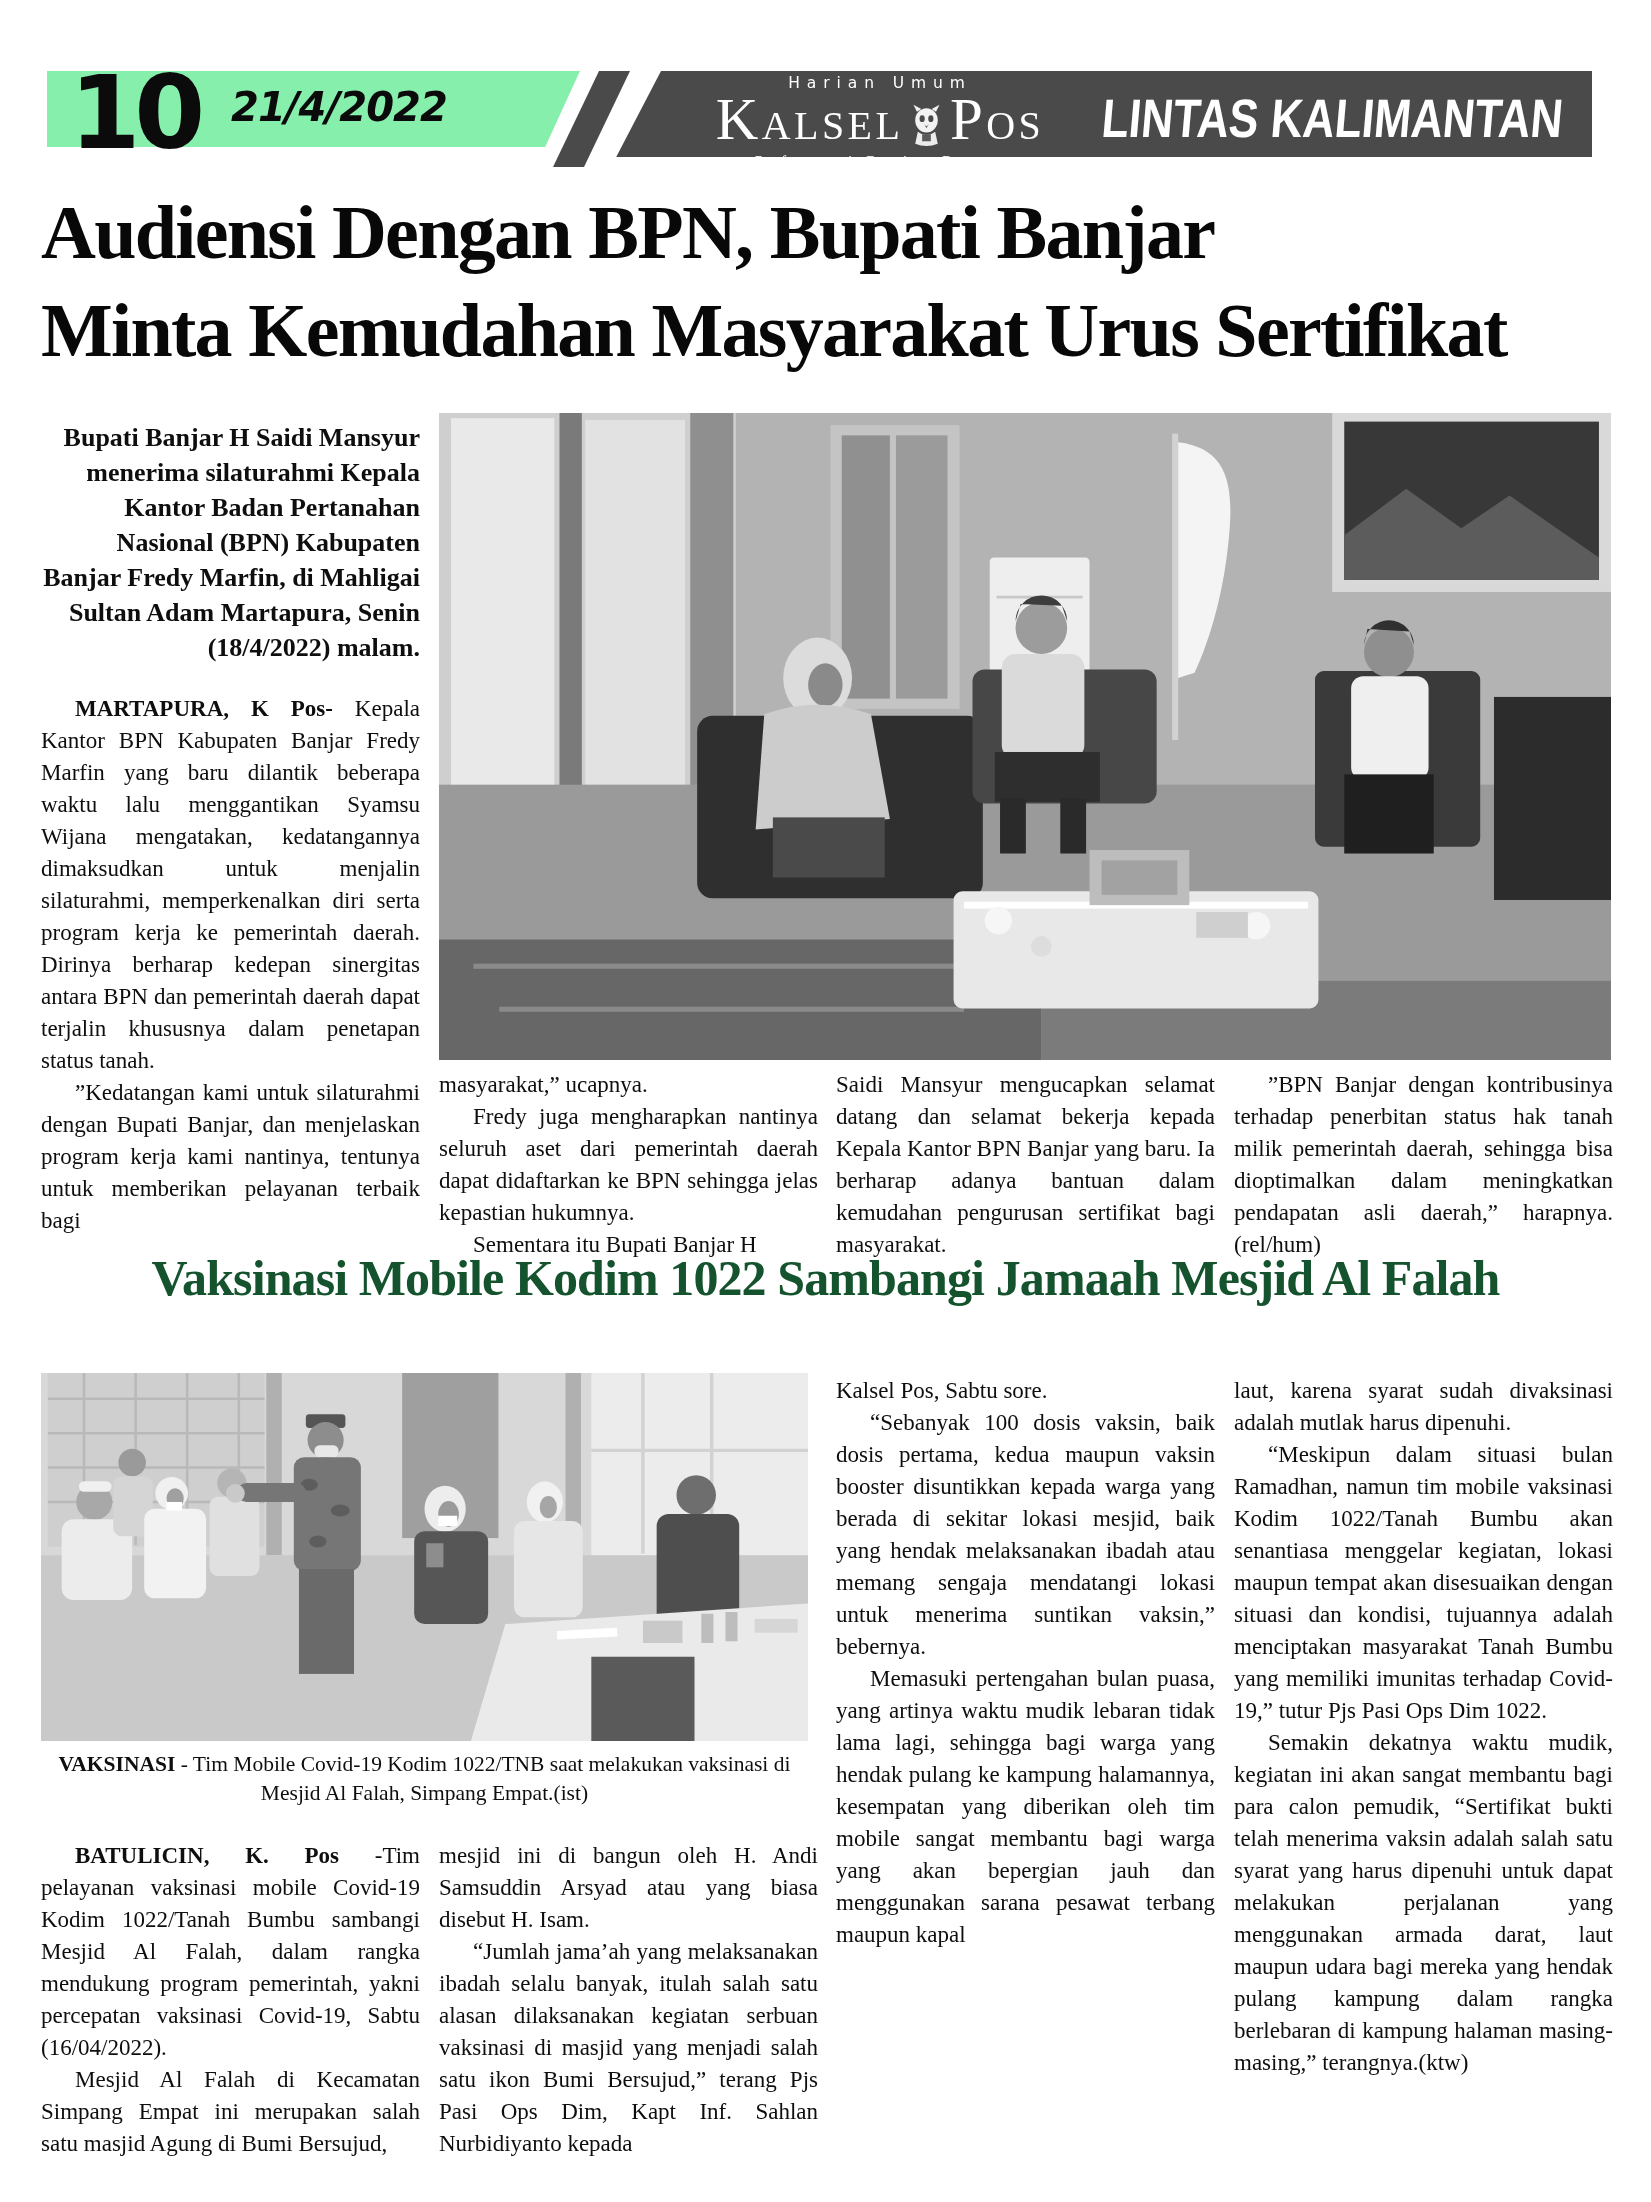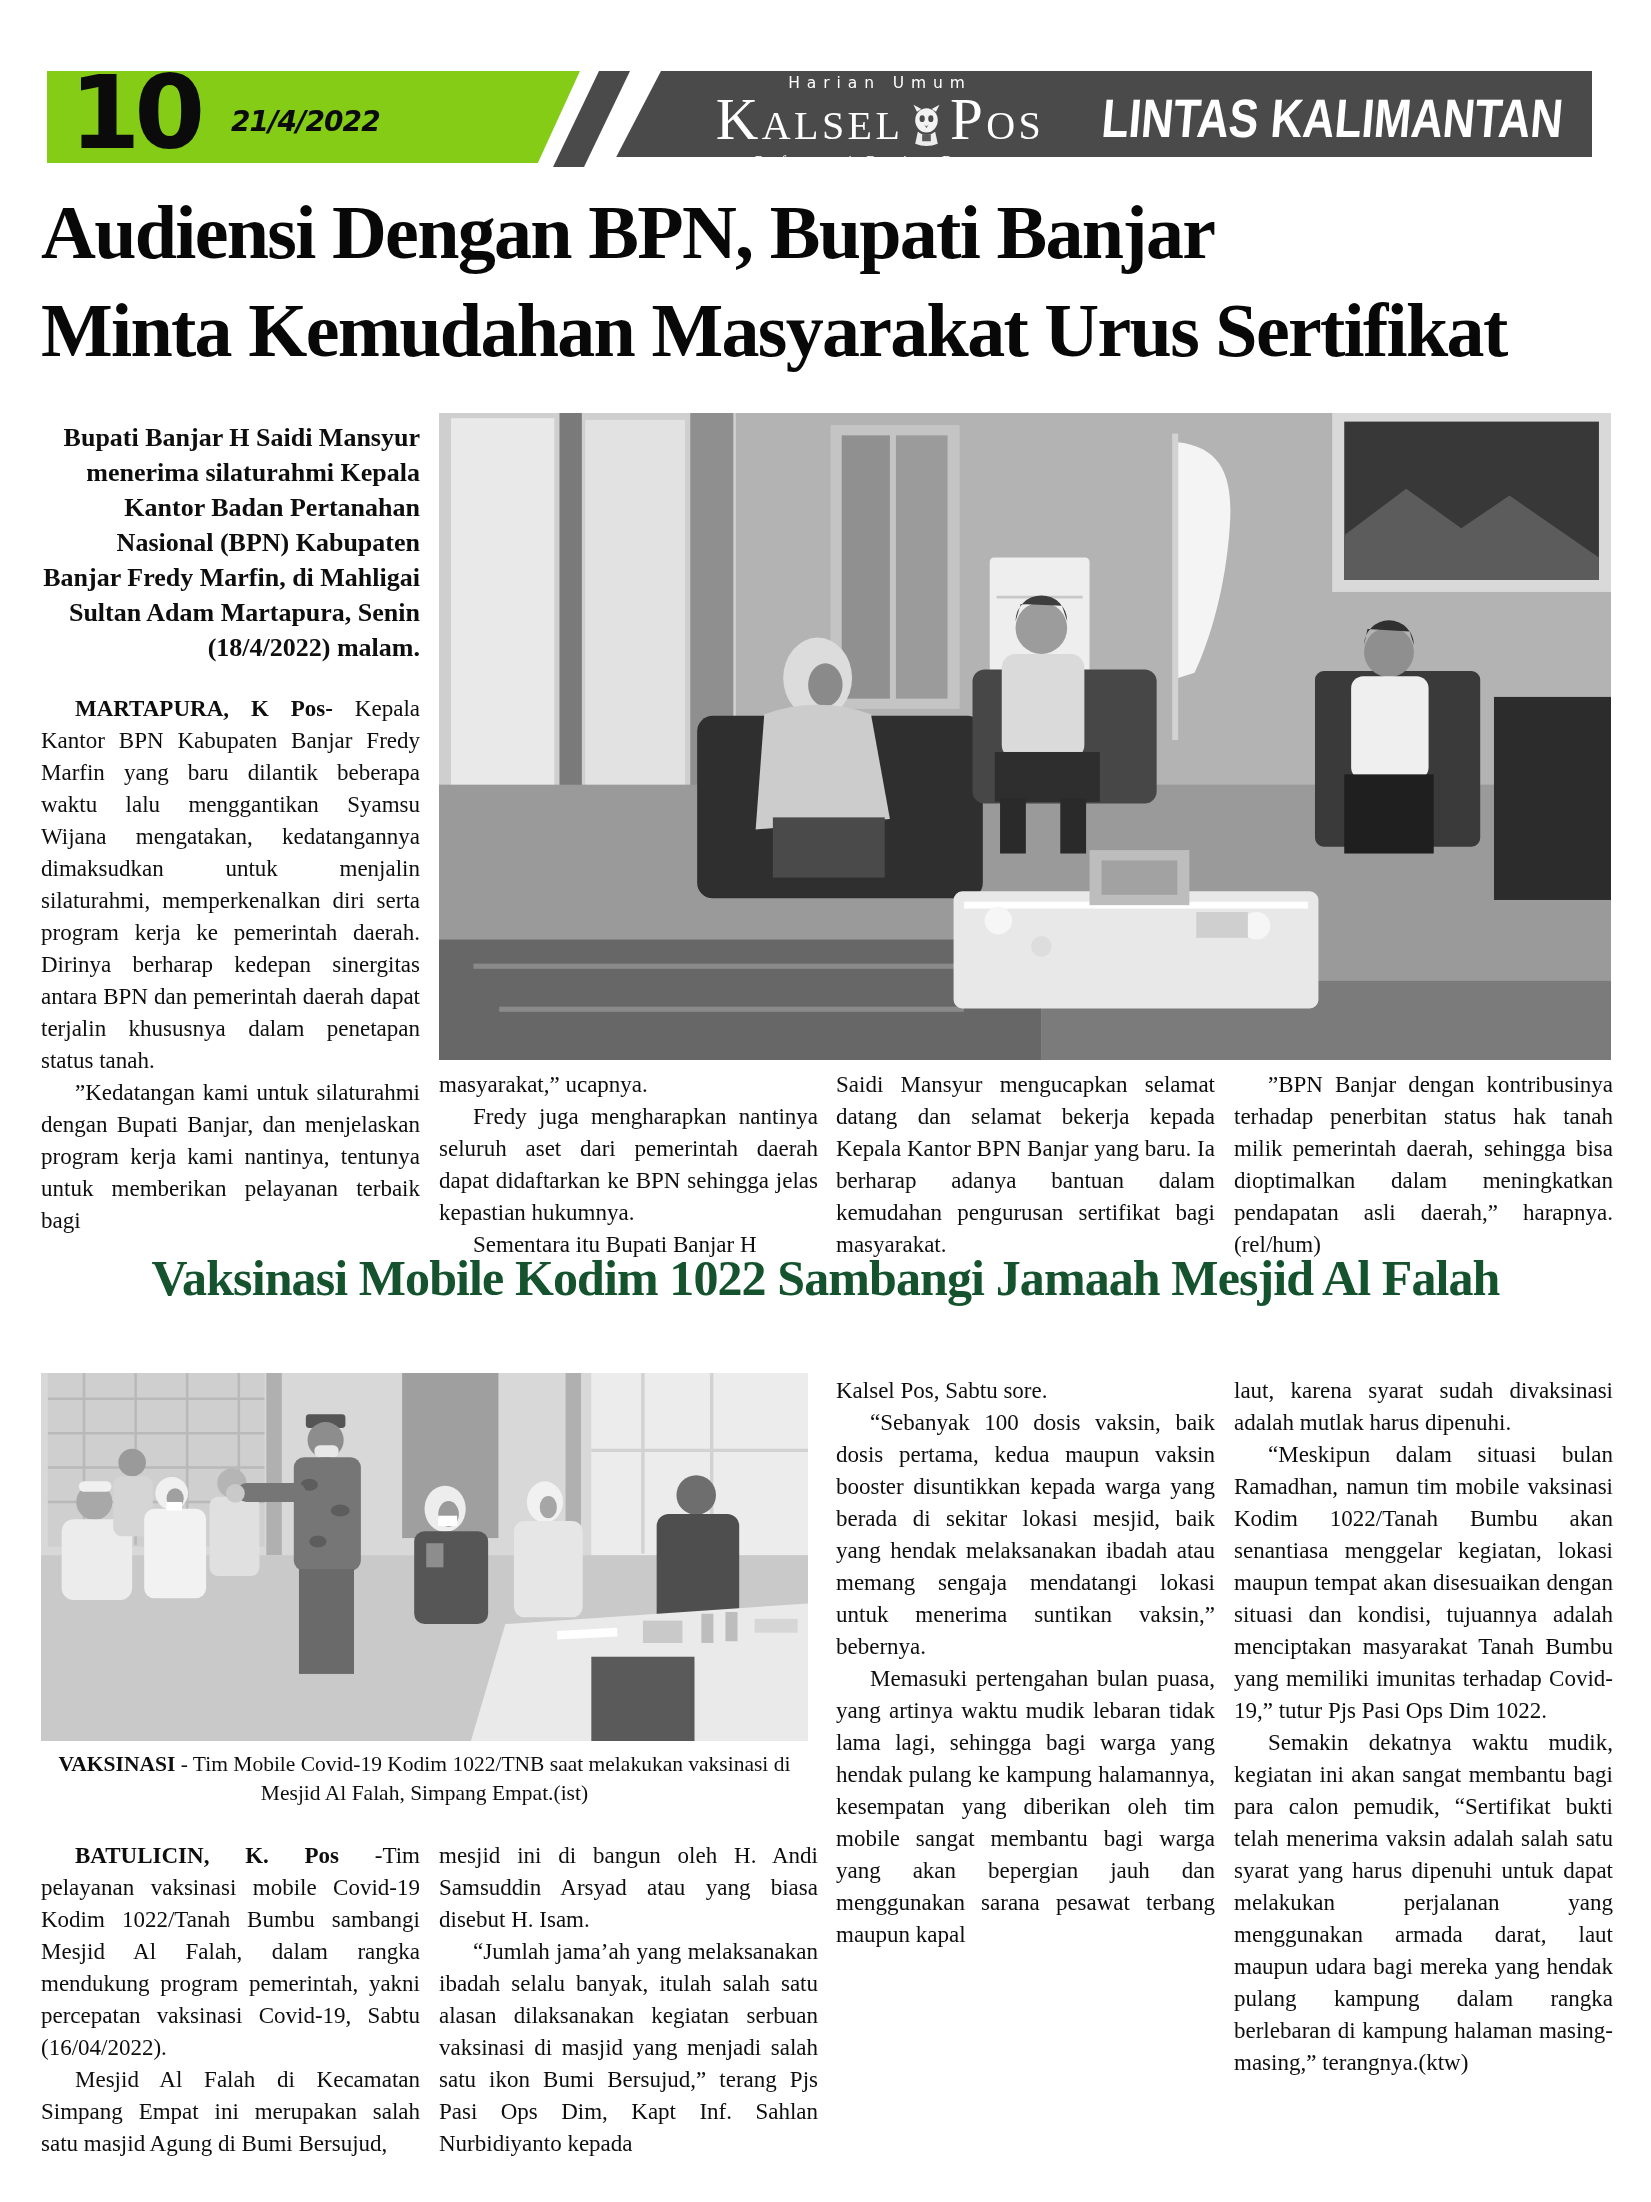--- a/index.html
+++ b/index.html
@@ -7,33 +7,33 @@
   body {
     width: 1652px; height: 2203px; position: relative;
     background: #ffffff; color: #0e0e0e;
     font-family: "Liberation Serif", serif;
     overflow: hidden;
   }
 
   
   .masthead { position: absolute; left: 47px; top: 71px; width: 1544px; height: 96px; }
   .mh-left {
-    position: absolute; left: 0; top: 0; width: 533px; height: 92px;
-    background: #84cc16;
+    position: absolute; left: 0; top: 0; width: 533px; height: 76px;
+    background: #86efac;
     clip-path: polygon(0 0, 533px 0, 489px 96px, 0 96px);
   }
   .page-number {
     position: absolute; left: 22.4px; top: -8.6px;
     font-family: "DejaVu Sans", sans-serif; font-weight: bold;
     font-size: 102px; line-height: 102px; letter-spacing: -6px; color: #0b0b0b;
   }
   .page-date {
-    position: absolute; left: 184px; top: 29px;
+    position: absolute; left: 184px; top: 15px;
     font-family: "DejaVu Sans", sans-serif; font-weight: bold; font-style: italic;
-    font-size: 28px; line-height: 43px; letter-spacing: -0.9px; color: #0b0b0b;
+    font-size: 40px; line-height: 43px; letter-spacing: -0.9px; color: #0b0b0b;
   }
   .mh-slash {
     position: absolute; left: 506px; top: 0; width: 83px; height: 96px;
     background: #4a4a4a;
     clip-path: polygon(46px 0, 77px 0, 31px 96px, 0 96px);
   }
   .mh-band {
     position: absolute; left: 564px; top: 0; width: 981px; height: 86px;
     background: #4a4a4a;
     clip-path: polygon(50px 0, 981px 0, 981px 96px, 0 96px);

